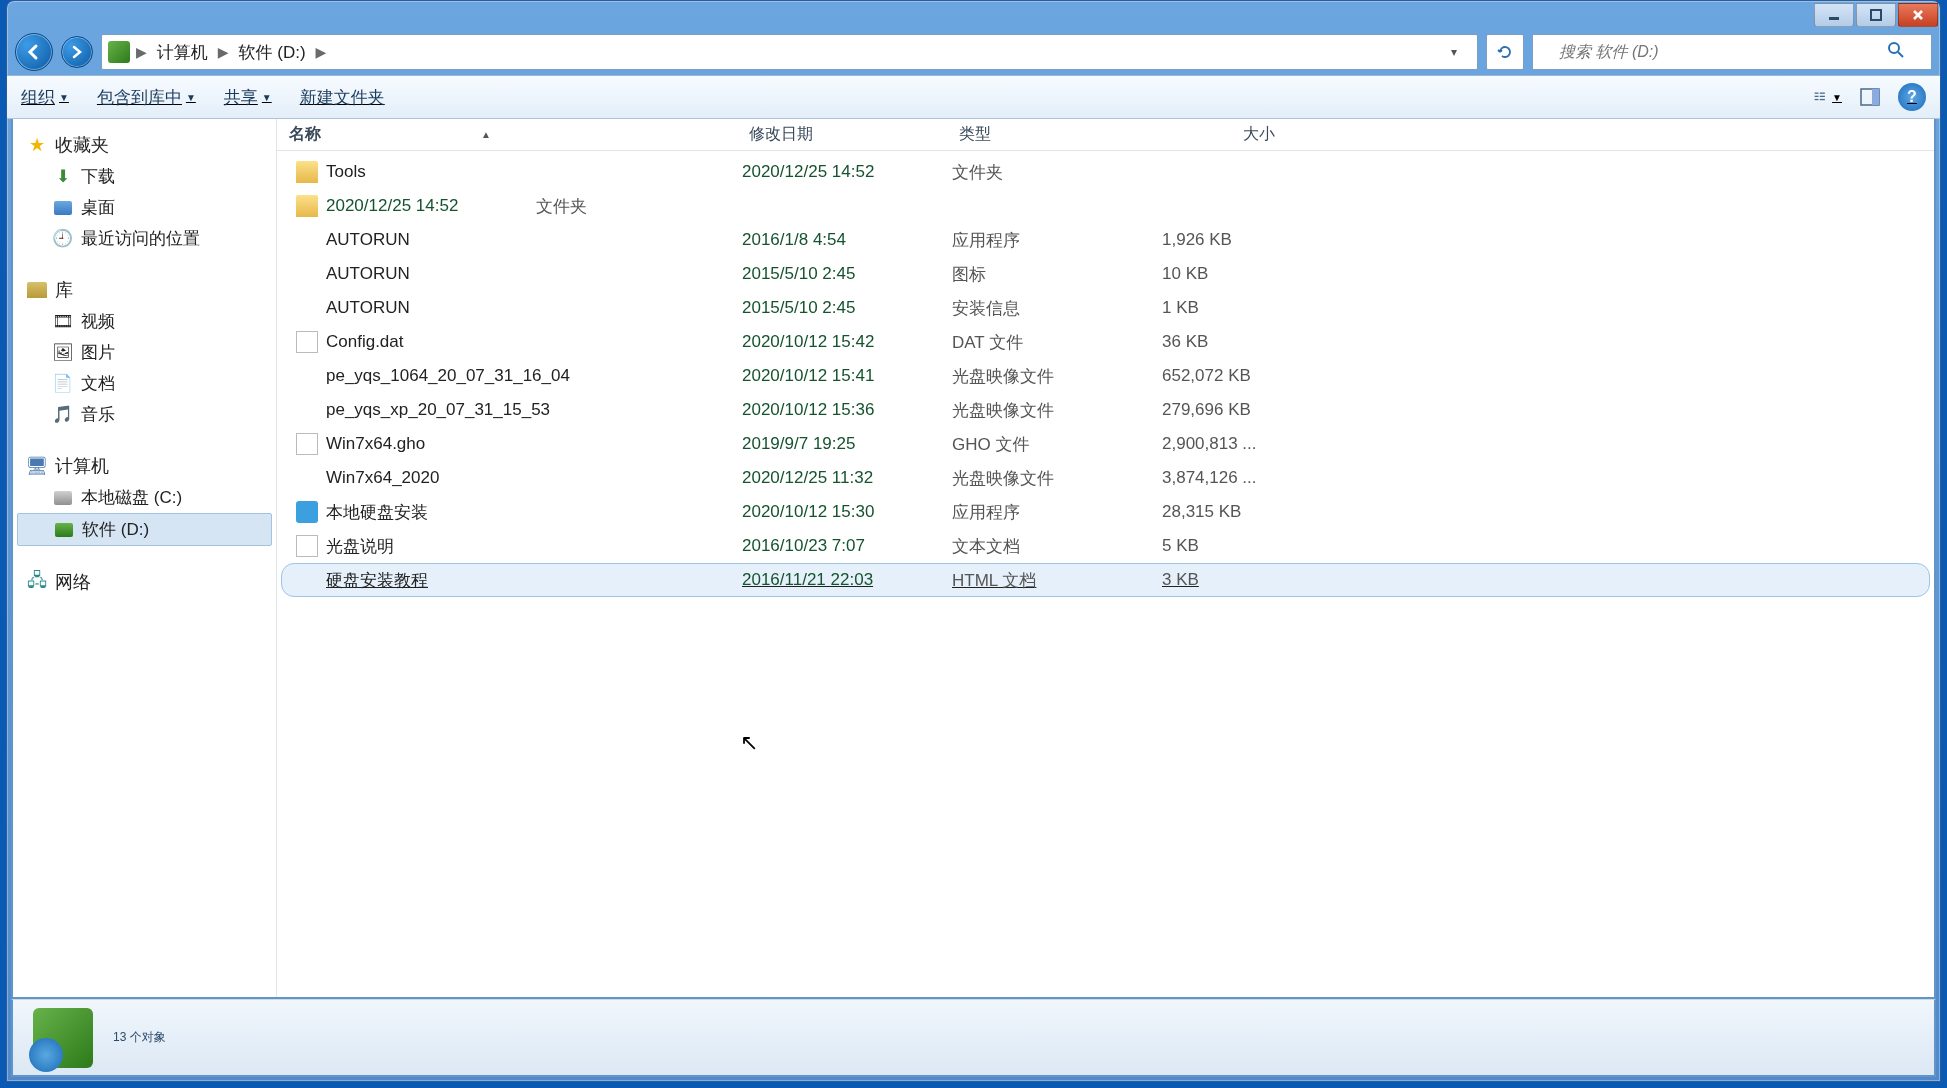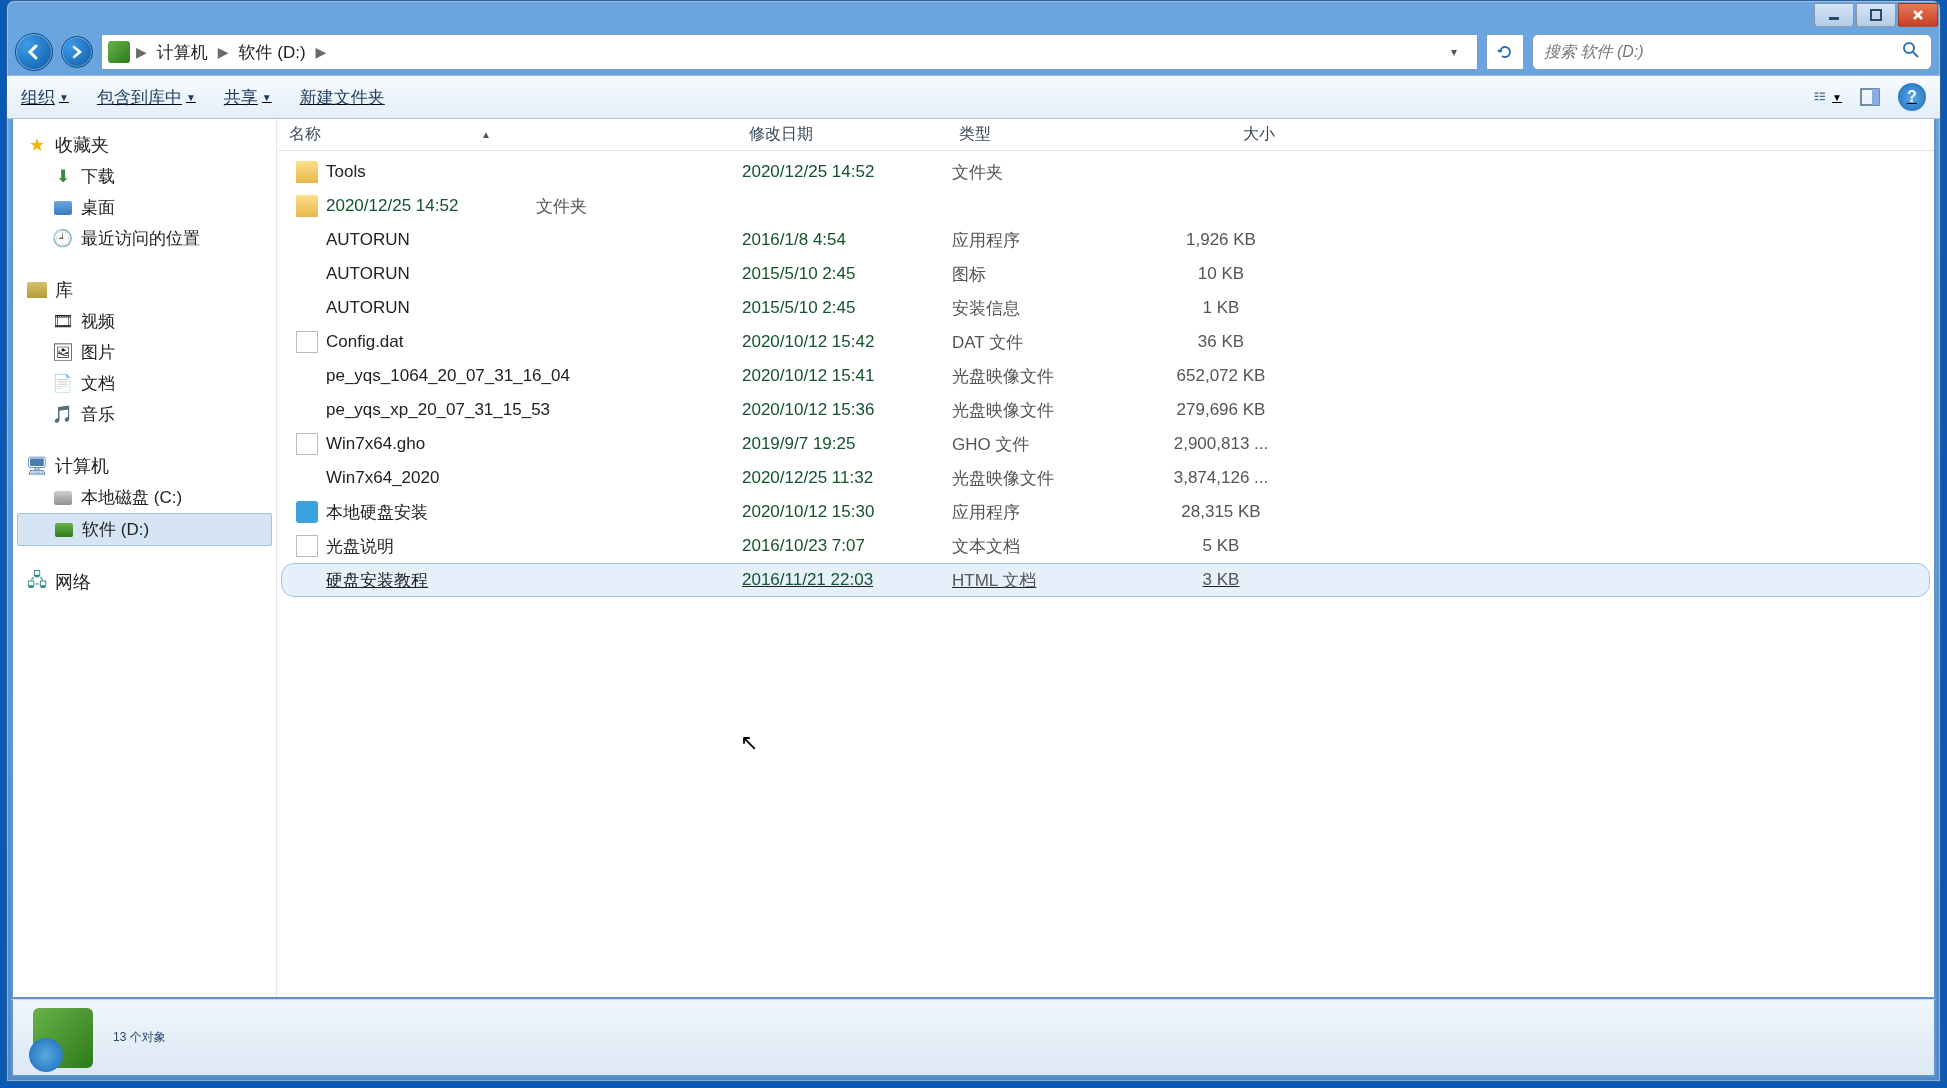--- a/index.html
+++ b/index.html
@@ -75,22 +75,22 @@
 .addr-sep { color: #6a6a6a; font-size: 14px; padding: 0 2px; }
 .addr-part { color: #222; font-size: 17px; padding: 2px 4px; cursor:pointer; }
 .addr-drop { margin-left:auto; width:20px; color:#555; cursor:pointer; font-size:12px; }
 .refresh-btn {
   width: 38px; height: 36px;
   background:#fff; border:1px solid #7a9ec4; border-radius:2px;
   display:flex;align-items:center;justify-content:center; cursor:pointer;
 }
 .search-box {
   width: 400px; height:36px;
-  background:#fff; border:1px solid #7a9ec4; border-radius:6px;
-  display:flex; align-items:center; padding:0 11px;
+  background:#fff; border:1px solid #7a9ec4; border-radius:0;
+  display:flex; align-items:center; padding:0 26px;
 }
 .search-box input {
   flex:1; border:none; outline:none; font-size:16px; font-style:italic; color:#888;
 }
 .search-icon { color:#2a6fb5; }
 .toolbar {
   height: 44px;
   background: linear-gradient(to bottom, #f7fbff, #e3eef9);
   border-top:1px solid #9db9d8;
   border-bottom:1px solid #b0c3d7;
@@ -146,21 +146,21 @@
 }
 .col-headers {
   height: 32px;
   display:flex;
   align-items:center;
   border-bottom:1px solid #e5e5e5;
   font-size:16px;
   color:#3a4a5a;
 }
 .col { padding: 0 12px; }
-.col-name { width: 460px; display:flex; align-items:center; }
+.col-name { width: 460px; display:flex; align-items:center;font-weight:bold; }
 .sort-up { font-size:10px; margin-left:160px; color:#555;}
 .col-date { width: 210px; }
 .col-type { width: 210px; }
 .col-size { width: 130px; text-align:right; }
 .file-list { flex:1; overflow-y:auto; padding-top:4px; }
 .file-row {
   height: 34px;
   display:flex;
   align-items:center;
   font-size:17px;
@@ -181,21 +181,21 @@
 .f-inf{ color:#888;}
 .f-dat{ border:1px solid #bbb; background:#fff;}
 .f-iso{ color:#888;}
 .f-gho{ border:1px solid #bbb; background:#fff;}
 .f-app{ background:#3aa0e0; border-radius:3px;}
 .f-txt{ border:1px solid #bbb; background:#fff;}
 .f-html{ color:#2a7ad0;}
 .f-name { width: 416px; }
 .f-date { width: 210px; color:#14532d;}
 .f-type { width: 210px; color:#555;}
-.f-size { width: 130px; text-align:center; color:#555; padding-right:12px;}
+.f-size { width: 130px; text-align:left; color:#555; padding-right:12px;}
 .status-bar {
   height: 78px;
   background: linear-gradient(to bottom,#f0f6fc,#dce8f4);
   border:2px solid #6294c9; border-top:1px solid #cdd;
   margin:0 4px 4px 4px;
   display:flex;
   align-items:center;
   padding: 0 20px;
   gap: 20px;
 }

